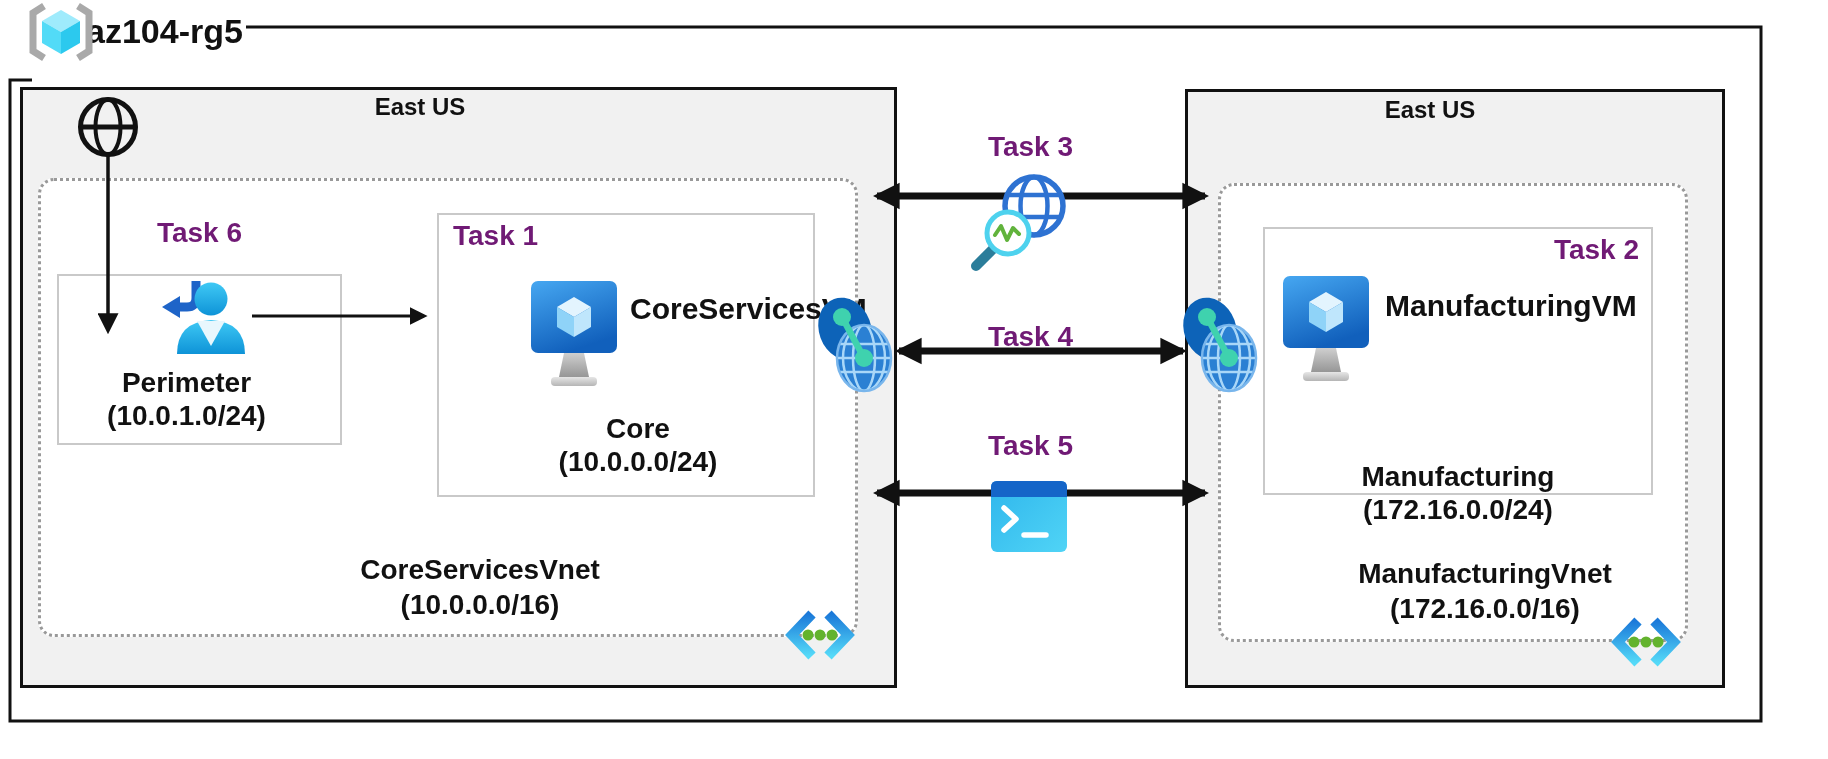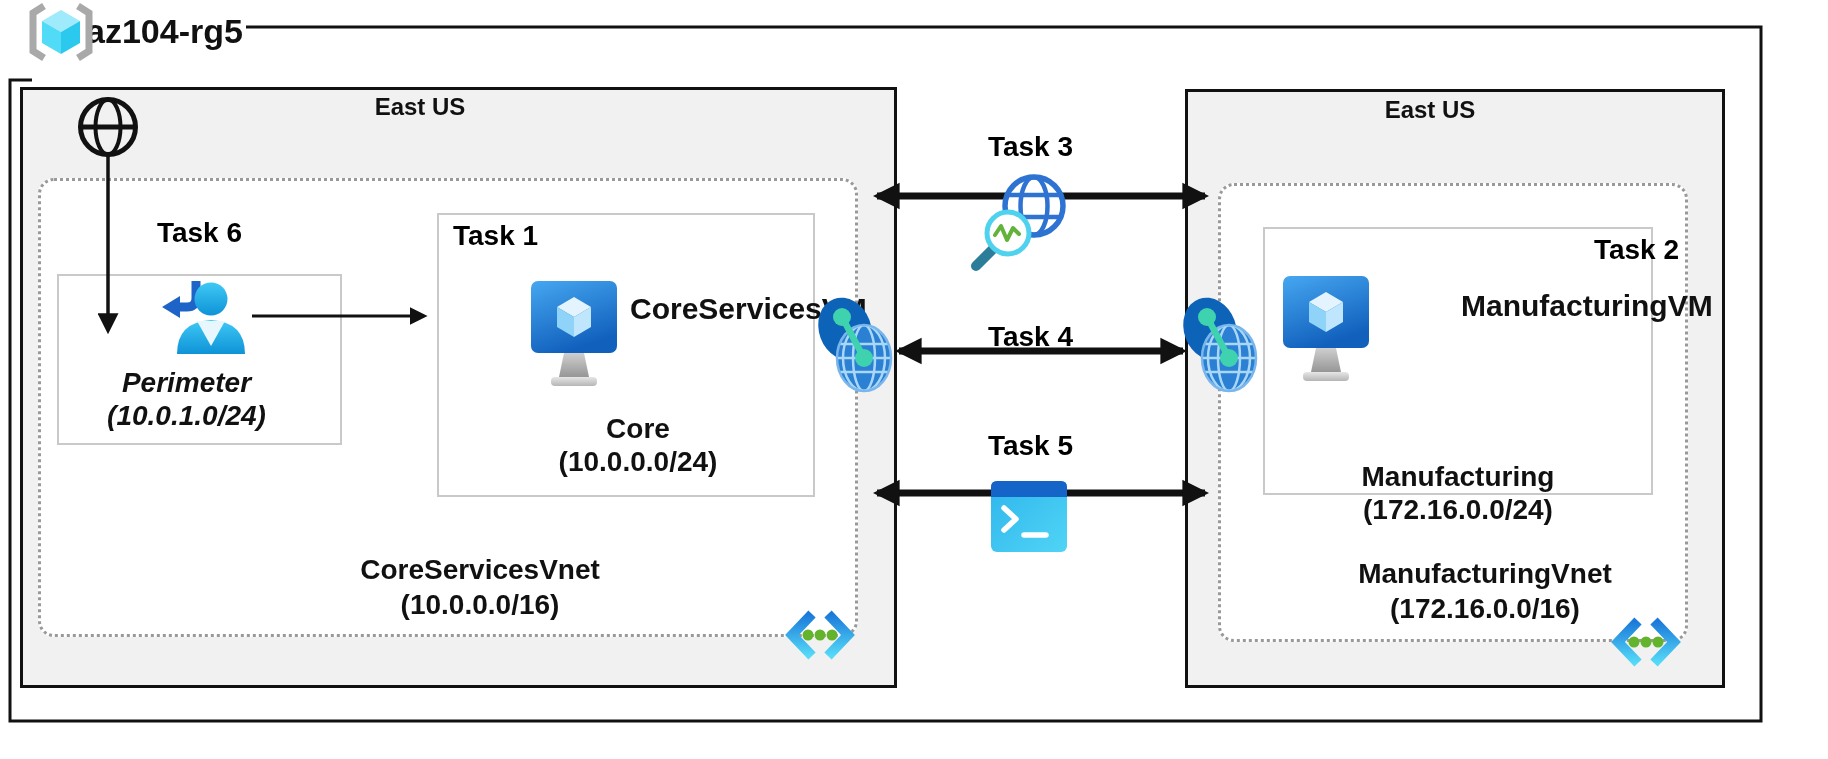--- a/index.html
+++ b/index.html
@@ -7,22 +7,22 @@
     position:relative;width:1828px;height:759px;background:#ffffff;
     font-family:"Liberation Sans",sans-serif;font-weight:bold;color:#111;
     overflow:hidden;
   }
   .box{position:absolute;box-sizing:border-box;}
   .region{background:#F1F1F1;border:3px solid #111;}
   .vnet{background:#ffffff;border:3px dotted #999;border-radius:16px;}
   .subnet{background:#ffffff;border:2px solid #C9C9C9;}
   .txt{position:absolute;z-index:3;white-space:nowrap;}
   .center{text-align:center;}
-  .right-align{text-align:right;margin-left:40px;}
-  .task{color:#000000;font-size:28px;line-height:30px;}
+  .right-align{text-align:right;}
+  .task{color:#701a75;font-size:28px;line-height:30px;}
   .title{font-size:24px;line-height:30px;}
   .rg-label{font-size:34px;line-height:36px;}
   .vm-name{font-size:30px;line-height:32px;}
   .sub-text{font-size:28px;line-height:33px;}
   .vnet-text{font-size:28px;line-height:35px;margin-left:32px;}
   .line{display:block;}
   svg.overlay{position:absolute;left:0;top:0;z-index:5;pointer-events:none;}
 </style>
 </head>
 <body>
@@ -45,32 +45,32 @@
   <div class="txt title center" style="left:1185px;top:95px;width:490px;">East US</div>
 
   <div class="txt task center" style="left:57px;top:218px;width:285px;">Task 6</div>
   <div class="txt task" style="left:453px;top:221px;">Task 1</div>
   <div class="txt task right-align" style="left:1263px;top:235px;width:376px;">Task 2</div>
 
   <div class="txt task center" style="left:928px;top:132px;width:205px;">Task 3</div>
   <div class="txt task center" style="left:928px;top:322px;width:205px;">Task 4</div>
   <div class="txt task center" style="left:928px;top:431px;width:205px;">Task 5</div>
 
-  <div class="txt sub-text center" style="left:57px;top:366px;width:259px;font-style:italic;">
+  <div class="txt sub-text center" style="left:57px;top:366px;width:259px;">
     <span class="line">Perimeter</span>
     <span class="line">(10.0.1.0/24)</span>
   </div>
 
   <div class="txt vm-name" style="left:630px;top:293px;">CoreServicesVM</div>
   <div class="txt sub-text center" style="left:437px;top:412px;width:378px;padding-left:12px;">
     <span class="line">Core</span>
     <span class="line">(10.0.0.0/24)</span>
   </div>
 
-  <div class="txt vm-name" style="left:1461px;top:290px;">ManufacturingVM</div>
+  <div class="txt vm-name" style="left:1385px;top:290px;">ManufacturingVM</div>
   <div class="txt sub-text center" style="left:1263px;top:415px;width:390px;margin-top:45px;">
     <span class="line">Manufacturing</span>
     <span class="line">(172.16.0.0/24)</span>
   </div>
 
   <div class="txt vnet-text center" style="left:38px;top:552px;width:820px;">
     <span class="line">CoreServicesVnet</span>
     <span class="line">(10.0.0.0/16)</span>
   </div>
   <div class="txt vnet-text center" style="left:1218px;top:556px;width:470px;">

